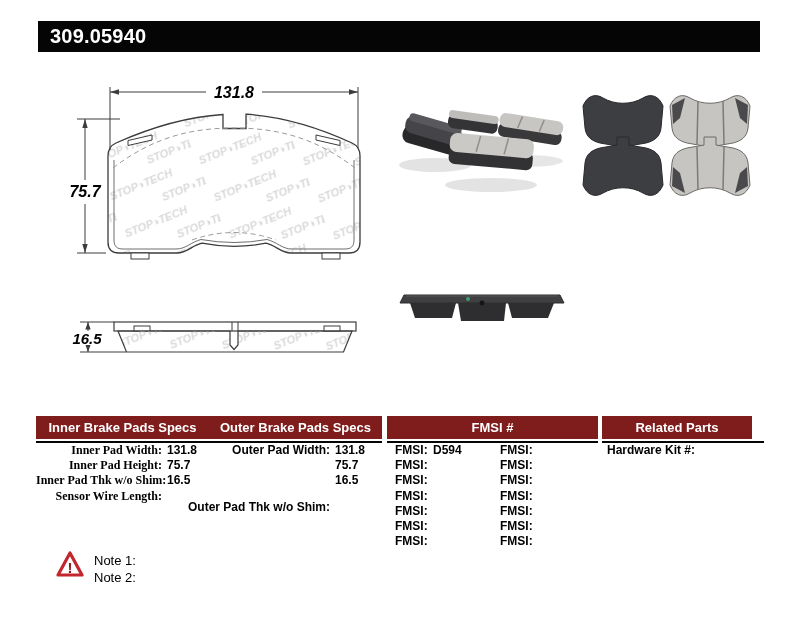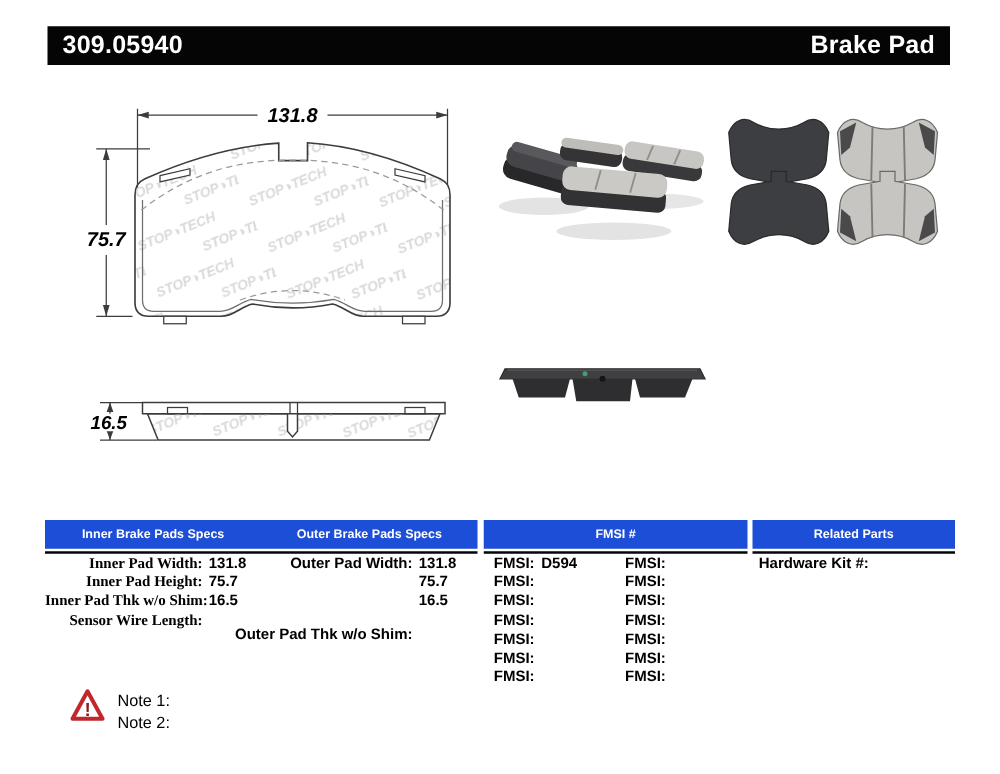--- a/index.html
+++ b/index.html
@@ -8,26 +8,26 @@
   
   .title-bar{position:absolute;left:38px;top:21px;width:698px;height:31px;background:#050505;
              display:flex;justify-content:space-between;align-items:center;padding:0 12px;}
   .title-bar span{color:#fff;font-weight:bold;font-size:20px;letter-spacing:.2px;white-space:nowrap;}
   
   .drawing{position:absolute;left:60px;top:78px;}
   .photo-a{position:absolute;left:395px;top:103px;}
   .photo-b{position:absolute;left:578px;top:88px;}
   .photo-c{position:absolute;left:398px;top:290px;}
   
-  .thead{position:absolute;top:416px;height:23px;background:#1d4ed8;color:#fff;
-         font-weight:bold;font-size:10px;line-height:23px;text-align:center;white-space:nowrap;}
+  .thead{position:absolute;top:416px;height:23px;background:#7f1d1d;color:#fff;
+         font-weight:bold;font-size:13px;line-height:23px;text-align:center;white-space:nowrap;}
   .thead.box1{left:36px;width:346px;display:flex;}
   .thead.box1 span{flex:1 1 50%;}
   .thead.box2{left:387px;width:211px;}
-  .thead.box3{left:602px;width:162px;}
+  .thead.box3{left:602px;width:150px;}
   .thead-underline{position:absolute;top:441px;height:2px;background:#050505;}
   .u1{left:36px;width:346px;} .u2{left:387px;width:211px;} .u3{left:602px;width:162px;}
   
   .t{position:absolute;font-weight:bold;font-size:12px;line-height:14px;white-space:nowrap;}
   .ra{text-align:right;}
   .inner-lbl{left:36px;width:126px;font-family:Liberation Serif, serif;}
   .inner-val{left:167px;}
   .outer-lbl{left:168px;width:162px;}
   .outer-val{left:335px;}
   .fmsi1-lbl{left:395px;} .fmsi1-val{left:433px;}
@@ -38,21 +38,20 @@
   .note{position:absolute;left:94px;font-weight:normal;font-size:13px;white-space:nowrap;}
   .note1{top:553px;} .note2{top:570px;}
 </style>
 </head>
 <body>
 
 <div class="page">
 
   <header class="title-bar">
     <span>309.05940</span>
-    <span>Brake Pad</span>
   </header>
 
   <svg class="drawing" width="320" height="290" viewBox="0 0 320 290">
     <defs>
       <pattern id="wm" width="96" height="40" patternUnits="userSpaceOnUse" patternTransform="rotate(-22)">
         <text x="2" y="13" font-family="Liberation Sans, sans-serif" font-size="11" font-style="italic" font-weight="bold" fill="#d9d9d9">STOP◑TECH</text>
         <text x="50" y="33" font-family="Liberation Sans, sans-serif" font-size="11" font-style="italic" font-weight="bold" fill="#d9d9d9">STOP◑TECH</text>
       </pattern>
     </defs>
 

